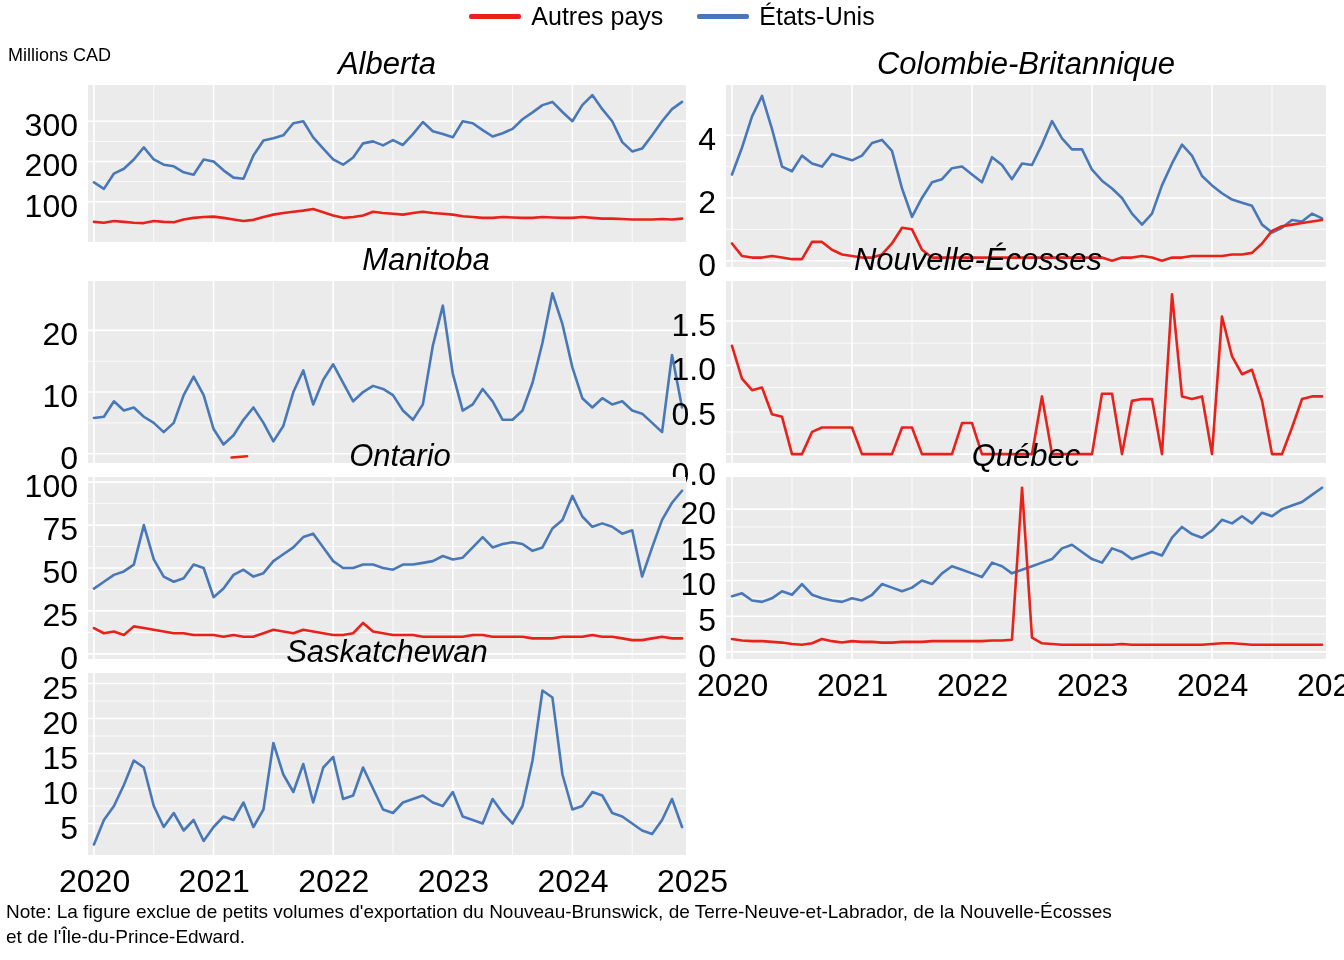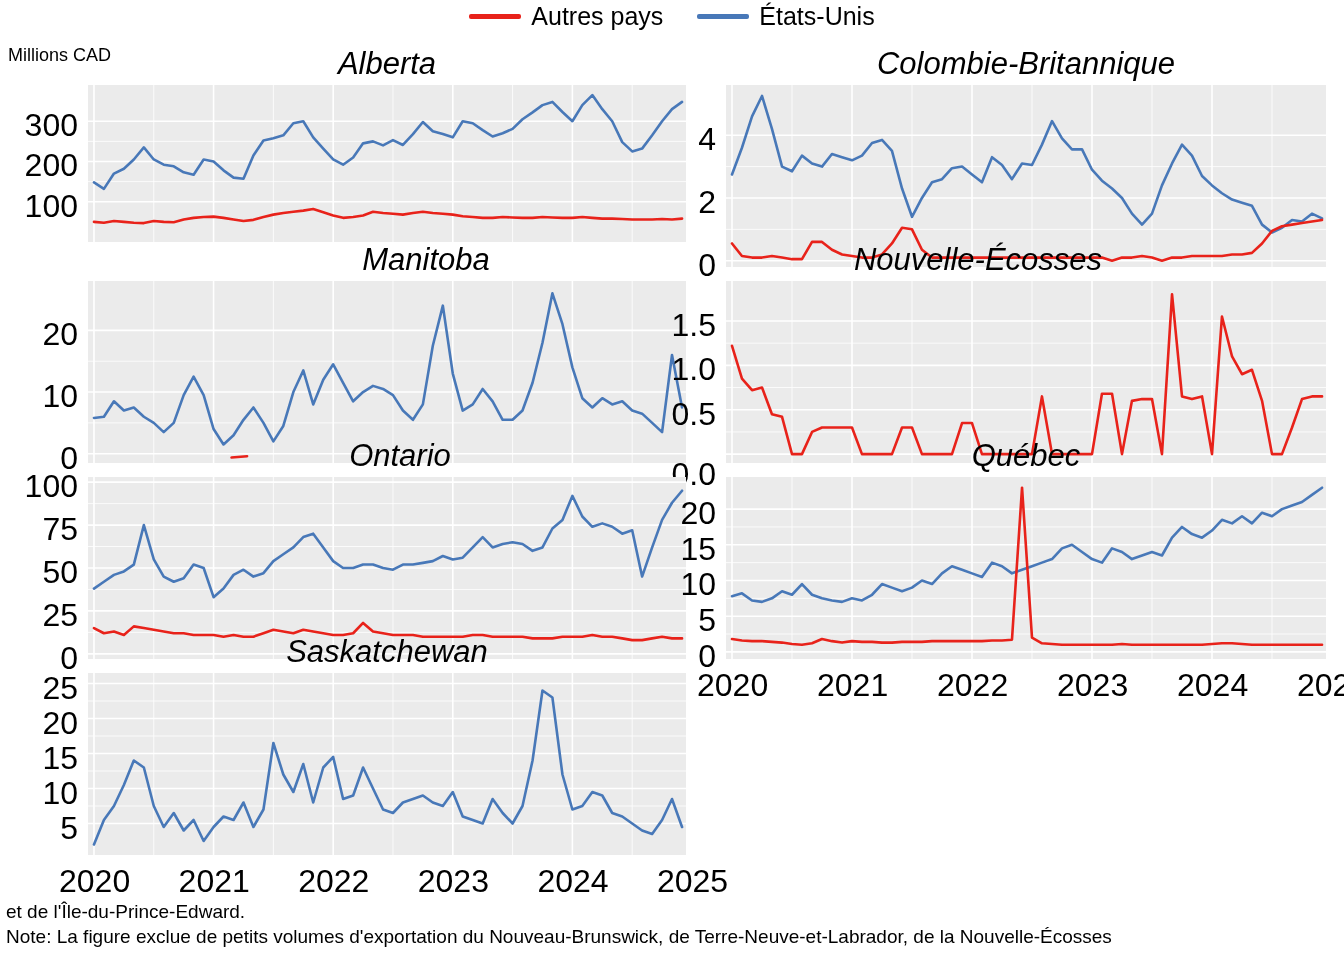--- a/index.html
+++ b/index.html
@@ -320,15 +320,15 @@
         <div class="axis-label xlab" style="left: 90.58px; width: 70px; top: 192px;">2021</div>
         <div class="axis-label xlab" style="left: 210.18px; width: 70px; top: 192px;">2022</div>
         <div class="axis-label xlab" style="left: 329.78px; width: 70px; top: 192px;">2023</div>
         <div class="axis-label xlab" style="left: 449.38px; width: 70px; top: 192px;">2024</div>
         <div class="axis-label xlab" style="left: 568.98px; width: 70px; top: 192px;">2025</div>
       </div>
     </div>
   </div>
 
 <div class="note">
+  <div>Note: La figure exclue de petits volumes d'exportation du Nouveau-Brunswick, de Terre-Neuve-et-Labrador, de la Nouvelle-Écosses</div>
   <div> et de l'Île-du-Prince-Edward.</div>
-  <div>Note: La figure exclue de petits volumes d'exportation du Nouveau-Brunswick, de Terre-Neuve-et-Labrador, de la Nouvelle-Écosses</div>
 </div>
 
 </body></html>

